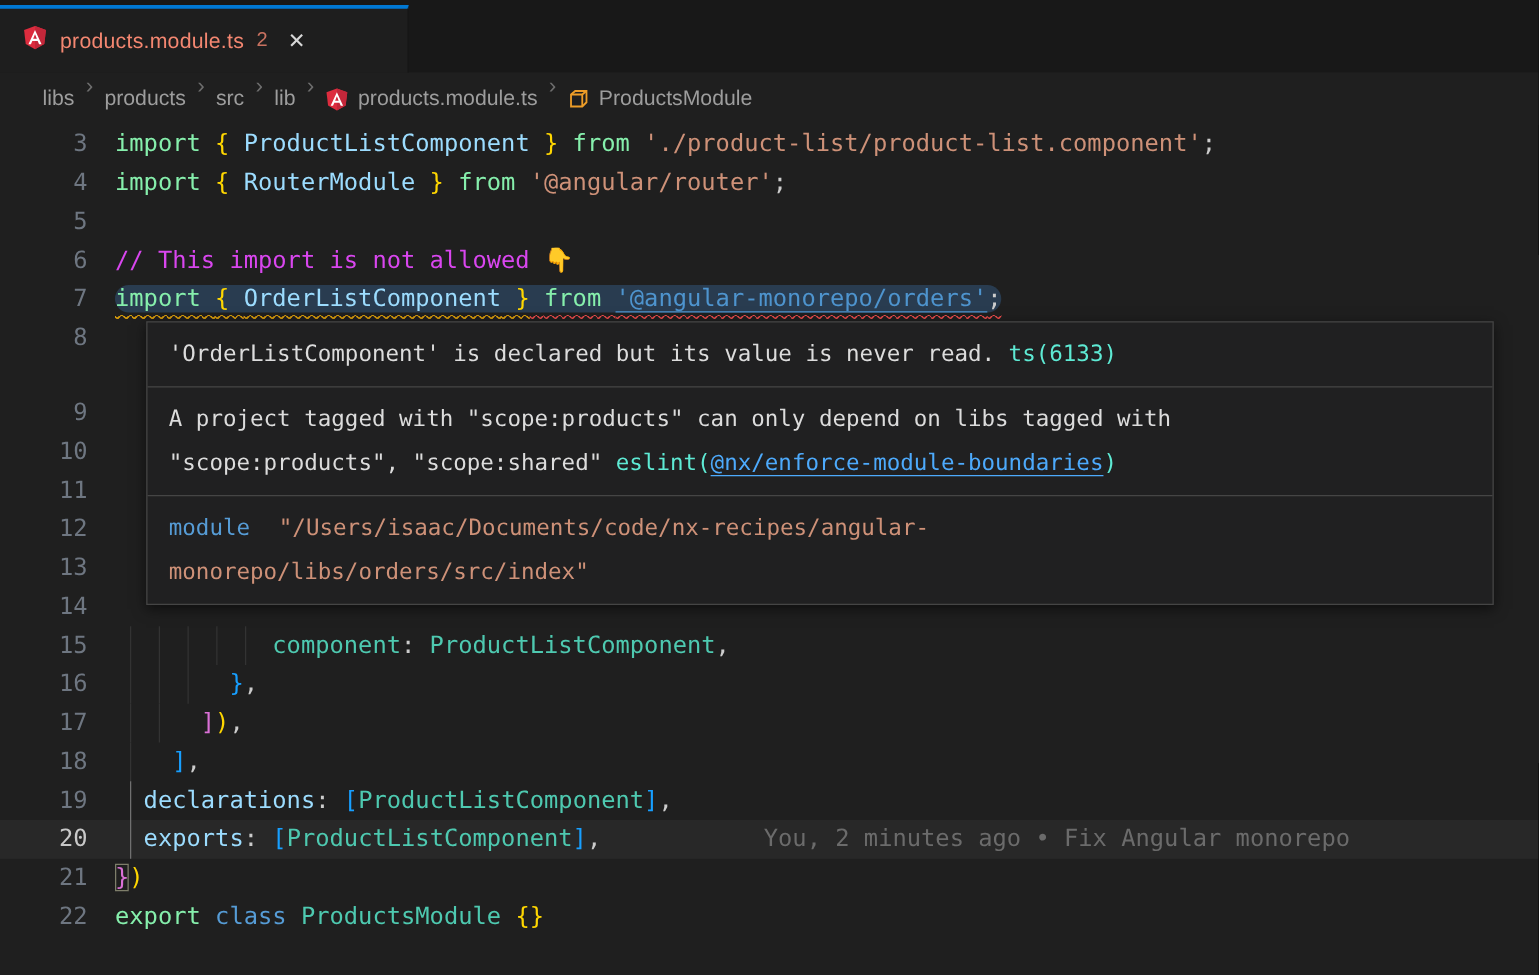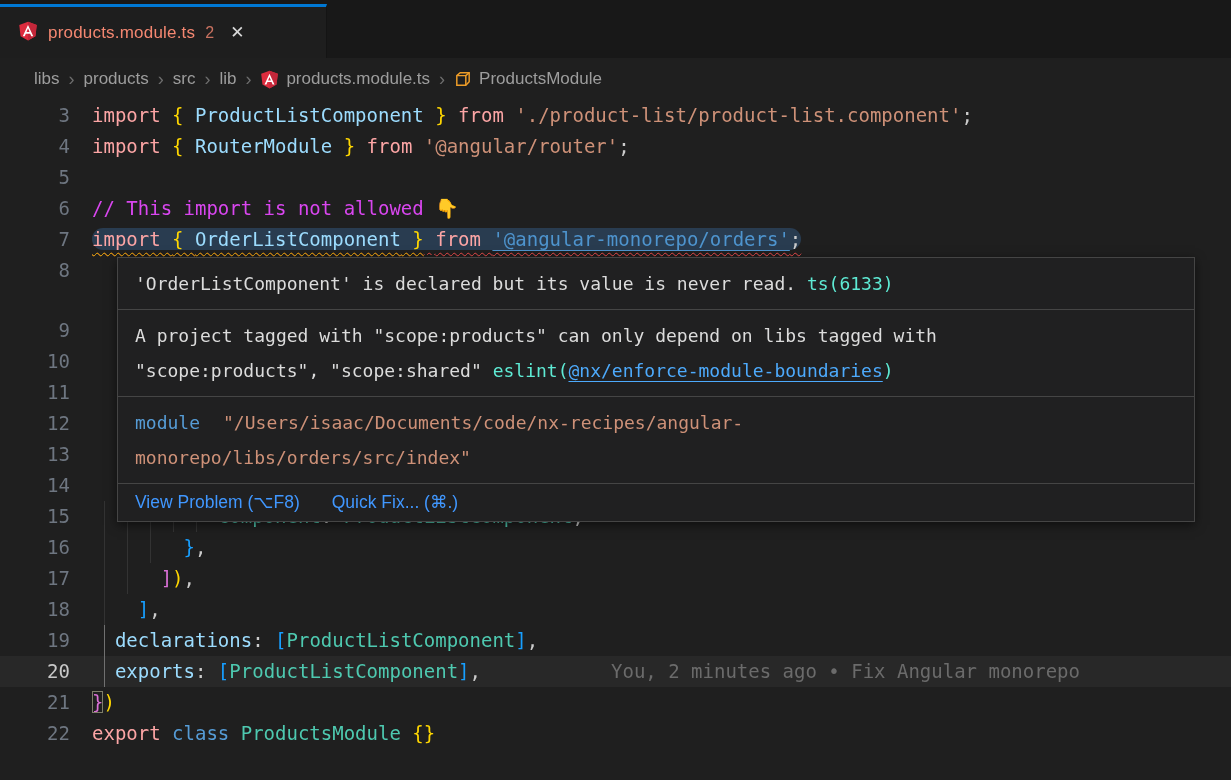--- a/index.html
+++ b/index.html
@@ -14,21 +14,21 @@
   .tab {
     width: 327px; background: #1e1e1e; border-top: 3px solid #0078d4;
     display: flex; align-items: center; gap: 10px; padding: 0 16px 0 18px;
     border-right: 1px solid #141414;
   }
   .tab-label { font-size: 17px; color: #f48771; letter-spacing: .2px; }
   .tab-badge { font-size: 16px; color: #f48771; opacity: .8; }
   .tab-close { margin-left: 6px; color: #d8d8d8; font-size: 17px; cursor: pointer; }
   
   .breadcrumbs {
-    height: 42px; background: #1f1f1f; display: flex; align-items: center;
+    height: 42px; background: #1f1f1f; display: flex; 
     gap: 9px; padding-left: 34px; font-size: 17px; color: #9d9d9d; white-space: nowrap;
   }
   .crumb { display: flex; align-items: center; gap: 7px; cursor: pointer; }
   .crumb-sep { color: #6e6e6e; font-size: 18px; }
   .crumb .icon { display: flex; align-items: center; }
   
   .editor {
     position: relative; height: 680px;
     font-family: "DejaVu Sans Mono", monospace; font-size: 19px; line-height: 31px;
     color: #cccccc;
@@ -36,21 +36,21 @@
   .row { position: relative; display: flex; height: 31px; white-space: pre; }
   .row.current { background: rgba(255,255,255,0.045); }
   .gutter { width: 92px; flex: none; color: #6e7681; }
   .gutter .num { display: block; width: 70px; text-align: right; }
   .row.current .gutter .num { color: #c8c8c8; text-align: right; }
   .code-line { flex: 1; position: relative; }
   .spacer-row { height: 29px; }
   .guide { position: absolute; top: 0; bottom: 0; width: 1px; background: #333333; }
   .guide.active { background: #707070; }
   
-  .t-kw   { color: #fca5a5; }
+  .t-kw   { color: #86efac; }
   .t-kw2  { color: #569CD6; }
   .t-id   { color: #9CDCFE; }
   .t-prop { color: #9CDCFE; }
   .t-cls  { color: #4EC9B0; }
   .t-teal { color: #4EC9B0; }
   .t-str  { color: #CE9178; }
   .t-cmt  { color: #d946ef; }
   .t-p    { color: #CCCCCC; }
   .t-b1   { color: #FFD700; }
   .t-b2   { color: #DA70D6; }
@@ -174,19 +174,15 @@
       <span>'OrderListComponent' is declared but its value is never read.</span><span class="dim"> ts(6133)</span>
     </div>
     <div class="hover-sec">
       <div>A project tagged with "scope:products" can only depend on libs tagged with</div>
       <div><span>"scope:products", "scope:shared" </span><span class="dim">eslint(</span><span class="rule-link">@nx/enforce-module-boundaries</span><span class="dim">)</span></div>
     </div>
     <div class="hover-sec">
       <div><span class="t-kw2 module-kw">module</span><span class="t-str">"/Users/isaac/Documents/code/nx-recipes/angular-</span></div>
       <div><span class="t-str">monorepo/libs/orders/src/index"</span></div>
     </div>
-    <div class="hover-status" id="hover-actions">
-        <span class="hover-action">View Problem (⌥F8)</span>
-        <span class="hover-action">Quick Fix... (⌘.)</span>
-      </div>
   </div>
 
 </div>
 
 </body></html>

